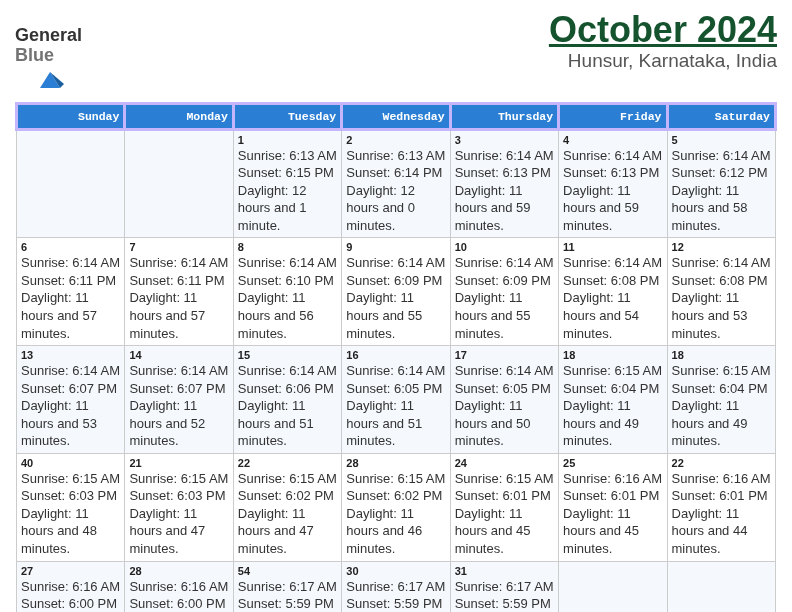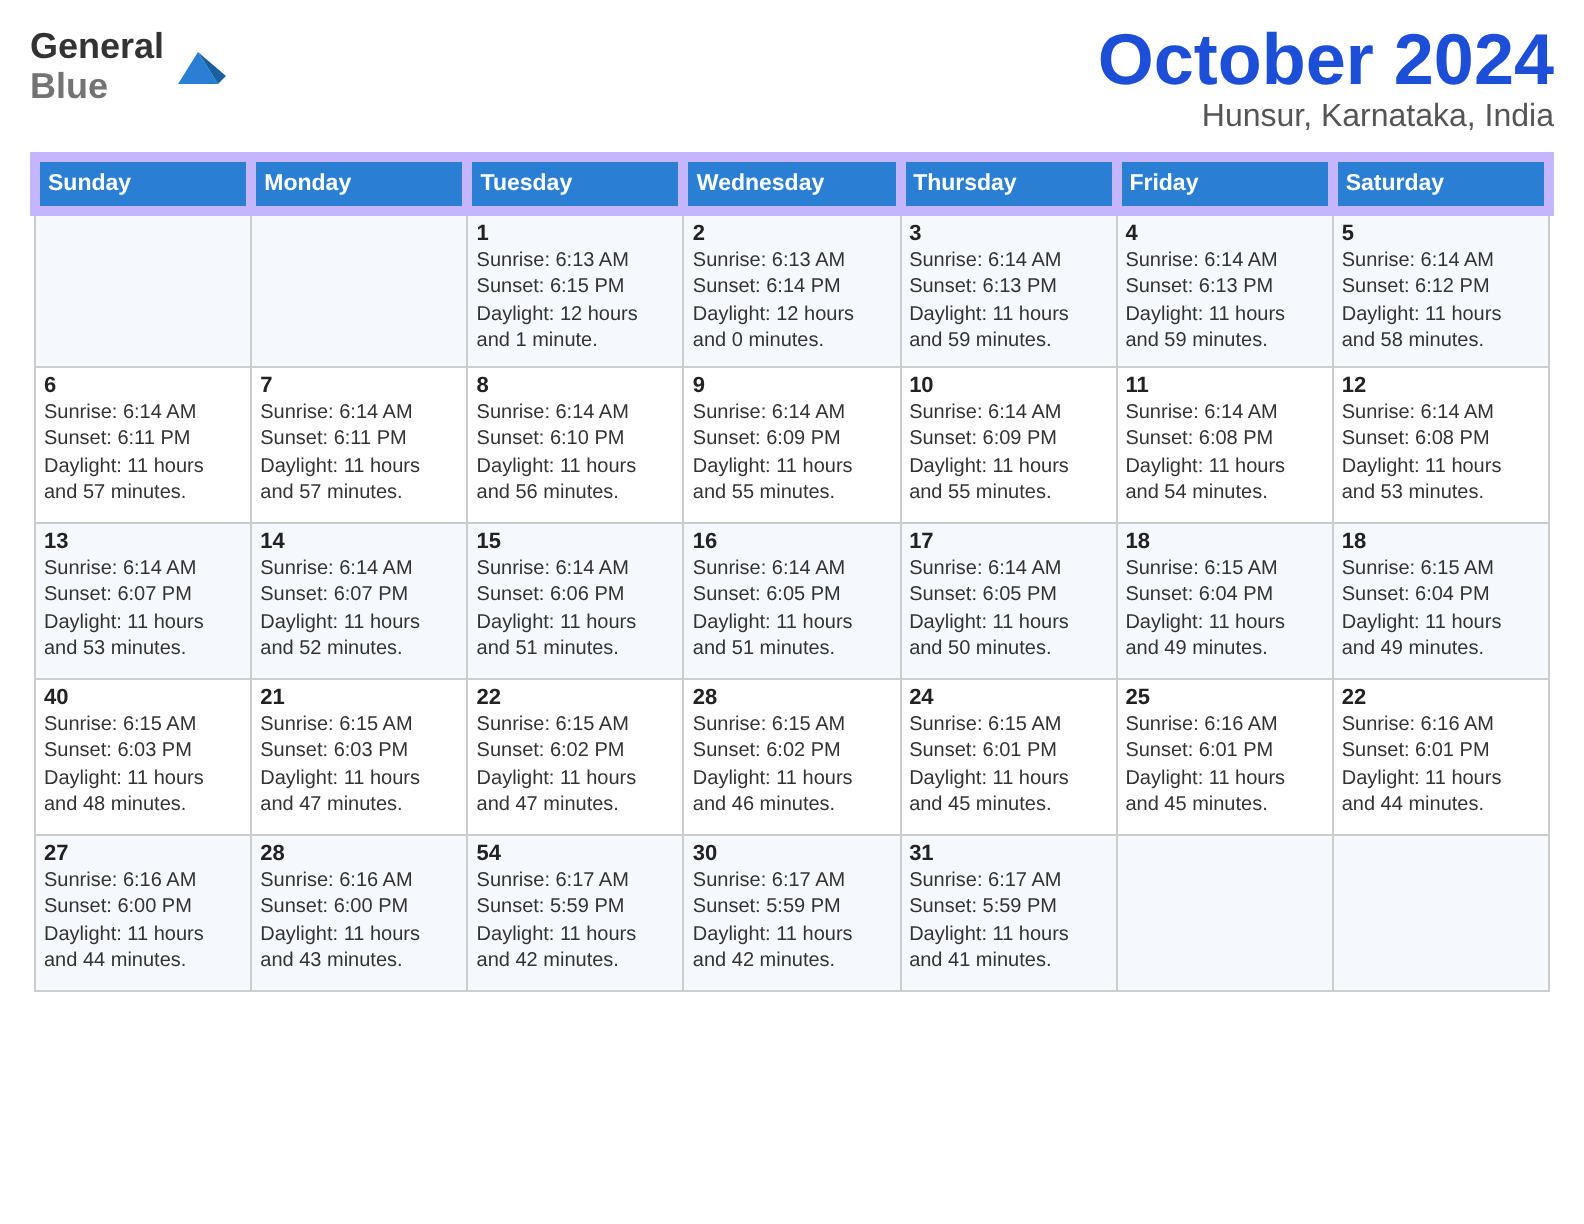--- a/index.html
+++ b/index.html
@@ -18,60 +18,63 @@
     }
     .header {
       display: flex;
       justify-content: space-between;
       align-items: flex-start;
       margin-bottom: 8px;
     }
     .logo {
       display: flex;
       align-items: center;
-      margin-top: 4px;
+      margin-top: 16px;
+      flex-direction: column;
     }
     .logo-text {
       font-size: 18px;
       font-weight: bold;
       line-height: 1.1;
     }
     .logo-general { color: #333; }
     .logo-blue { color: #737373; }
     .logo-icon {
       width: 28px;
       height: 28px;
       margin-left: 3px;
     }
     .title-block {
       text-align: right;
     }
     .month-title {
       font-size: 36px;
       font-weight: bold;
-      color: #1d4ed8;
+      color: #14532d;
       line-height: 1.1;
+      text-decoration: underline;
     }
     .subtitle {
-      font-size: 16px;
+      font-size: 19px;
       color: #555;
     }
     table {
       width: 100%;
       border-collapse: collapse;
       table-layout: fixed;
     }
     thead tr th {
       background: #2a7fd4;
       color: #fff;
       font-size: 11.5px;
       font-weight: bold;
       padding: 5px 4px;
-      text-align: left;
-      border: 5px solid #c4b5fd;
+      text-align: right;
+      border: 3px solid #c4b5fd;
+      font-family: Liberation Mono, monospace;
     }
     tbody tr td {
       border: 1px solid #ccc;
       vertical-align: top;
       padding: 3px 4px;
       font-size: 9.2px;
       color: #222;
       height: 78px;
     }
     tbody tr:nth-child(odd) td {
@@ -81,21 +84,21 @@
       background: #ffffff;
     }
     .day-number {
       font-size: 11px;
       font-weight: bold;
       color: #222;
       display: block;
       margin-bottom: 1px;
     }
     .cell-info {
-      font-size: 10px;
+      font-size: 13px;
       color: #333;
       line-height: 1.35;
     }
   </style>
 </head>
 <body>
 
 <div class="page">
   <div class="header">
     <div class="logo">

